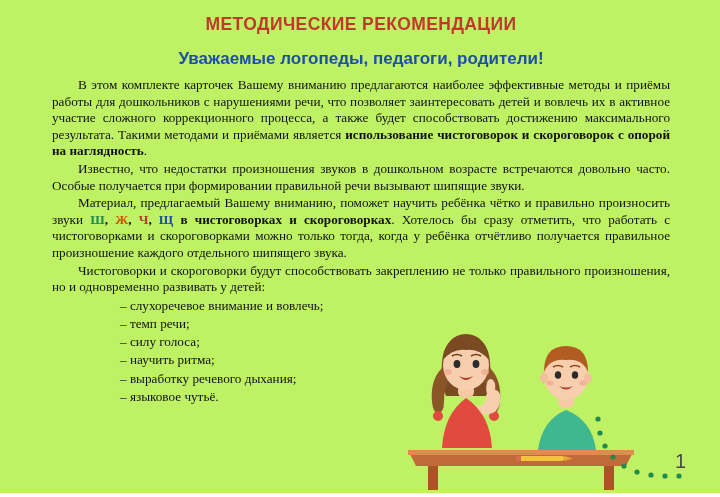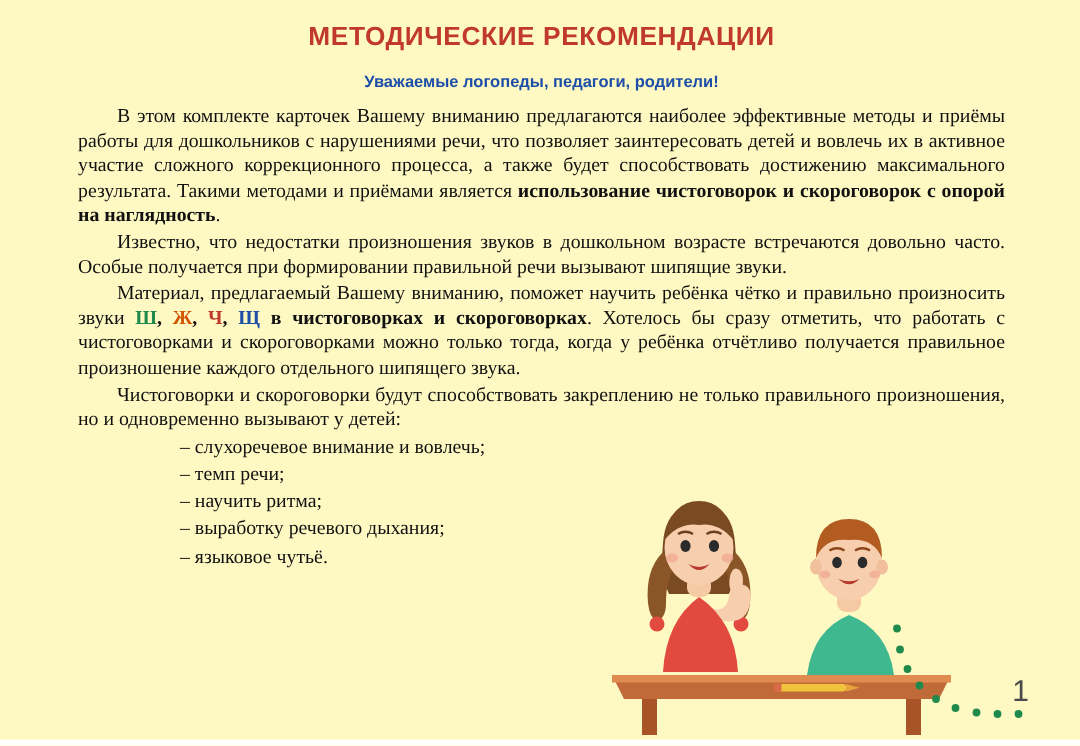--- a/index.html
+++ b/index.html
@@ -12,21 +12,21 @@
     background: #ffffff;
     font-family: "Liberation Serif", serif;
     overflow: hidden;
     position: relative;
   }
   .page {
     position: absolute;
     left: 0; top: 0;
     width: 720px;
     height: 497px;
-    background: #fef9c3;
+    background: #bef264;
     overflow: hidden;
   }
   .content {
     position: absolute;
     left: 52px;
     top: 14px;
     width: 618px;
   }
   .doc-title {
     text-align: center;
@@ -34,21 +34,21 @@
     font-weight: bold;
     font-size: 17.5px;
     letter-spacing: 0.4px;
     color: #c0392b;
     margin: 0 0 14px 0;
   }
   .salutation {
     text-align: center;
     font-family: "Liberation Sans", sans-serif;
     font-weight: bold;
-    font-size: 11px;
+    font-size: 17px;
     color: #1d4ea8;
     margin: 0 0 8px 0;
   }
   p.para {
     margin: 0 0 1px 0;
     font-size: 13.2px;
     line-height: 16.6px;
     text-align: justify;
     text-indent: 26px;
     color: #111111;
@@ -111,25 +111,26 @@
 
   <div class="content">
 
     <h1 class="doc-title">МЕТОДИЧЕСКИЕ РЕКОМЕНДАЦИИ</h1>
 
     <div class="salutation">Уважаемые логопеды, педагоги, родители!</div>
 
     <p class="para" id="para-1"><span>В этом комплекте карточек Вашему вниманию предлагаются наиболее эффективные методы и приёмы работы для дошкольников с нарушениями речи, что позволяет заинтересовать детей и вовлечь их в активное участие сложного коррекционного процесса, а также будет способствовать достижению максимального результата. Такими методами и приёмами является </span><span class="b">использование чистоговорок и скороговорок с опорой на наглядность</span><span>.</span></p>
     <p class="para" id="para-2"><span>Известно, что недостатки произношения звуков в дошкольном возрасте встречаются довольно часто. Особые получается при формировании правильной речи вызывают шипящие звуки.</span></p>
     <p class="para" id="para-3"><span>Материал, предлагаемый Вашему вниманию, поможет научить ребёнка чётко и правильно произносить звуки </span><span class="letter-sh">Ш</span><span class="sep">, </span><span class="letter-zh">Ж</span><span class="sep">, </span><span class="letter-ch">Ч</span><span class="sep">, </span><span class="letter-shh">Щ</span><span class="b"> в чистоговорках и скороговорках</span><span>. Хотелось бы сразу отметить, что работать с чистоговорками и скороговорками можно только тогда, когда у ребёнка отчётливо получается правильное произношение каждого отдельного шипящего звука.</span></p>
-    <p class="para" id="para-4"><span>Чистоговорки и скороговорки будут способствовать закреплению не только правильного произношения, но и одновременно вызывают у детей:</span></p>
+    <p class="para" id="para-4"><span>Чистоговорки и скороговорки будут способствовать закреплению не только правильного произношения, но и одновременно развивать у детей:</span></p>
 
     <ul class="list" id="skills-list">
         <li>– слухоречевое внимание и вовлечь;</li>
         <li>– темп речи;</li>
+        <li>– силу голоса;</li>
         <li>– научить ритма;</li>
         <li>– выработку речевого дыхания;</li>
         <li>– языковое чутьё.</li>
       </ul>
   </div>
 
   <div class="illus">
     <svg width="250" height="180" viewBox="0 0 250 180" xmlns="http://www.w3.org/2000/svg">
 
       <g>

